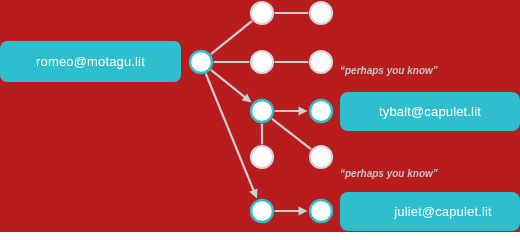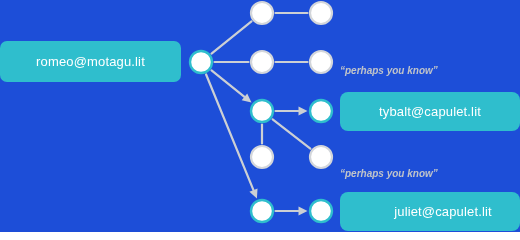--- a/index.html
+++ b/index.html
@@ -8,21 +8,21 @@
     padding: 0;
     background: #ffffff;
   }
   body {
     font-family: "Liberation Sans", sans-serif;
   }
   #canvas {
     position: relative;
     width: 520px;
     height: 232px;
-    background: #1d4ed8;
+    background: #b91c1c;
     overflow: hidden;
   }
   #graph-svg {
     position: absolute;
     left: 0;
     top: 0;
     width: 520px;
     height: 232px;
   }
   .pill {

